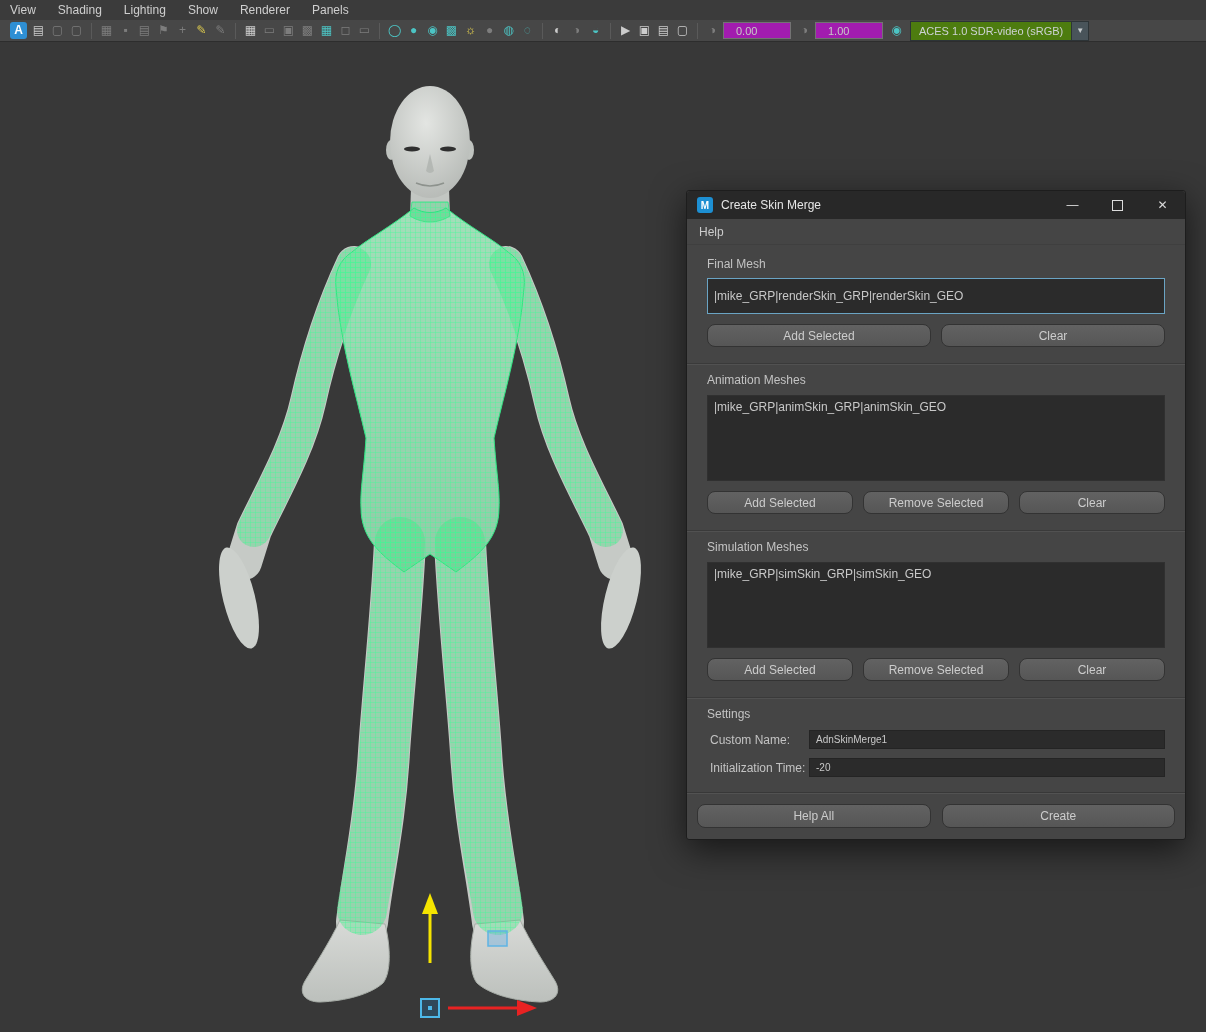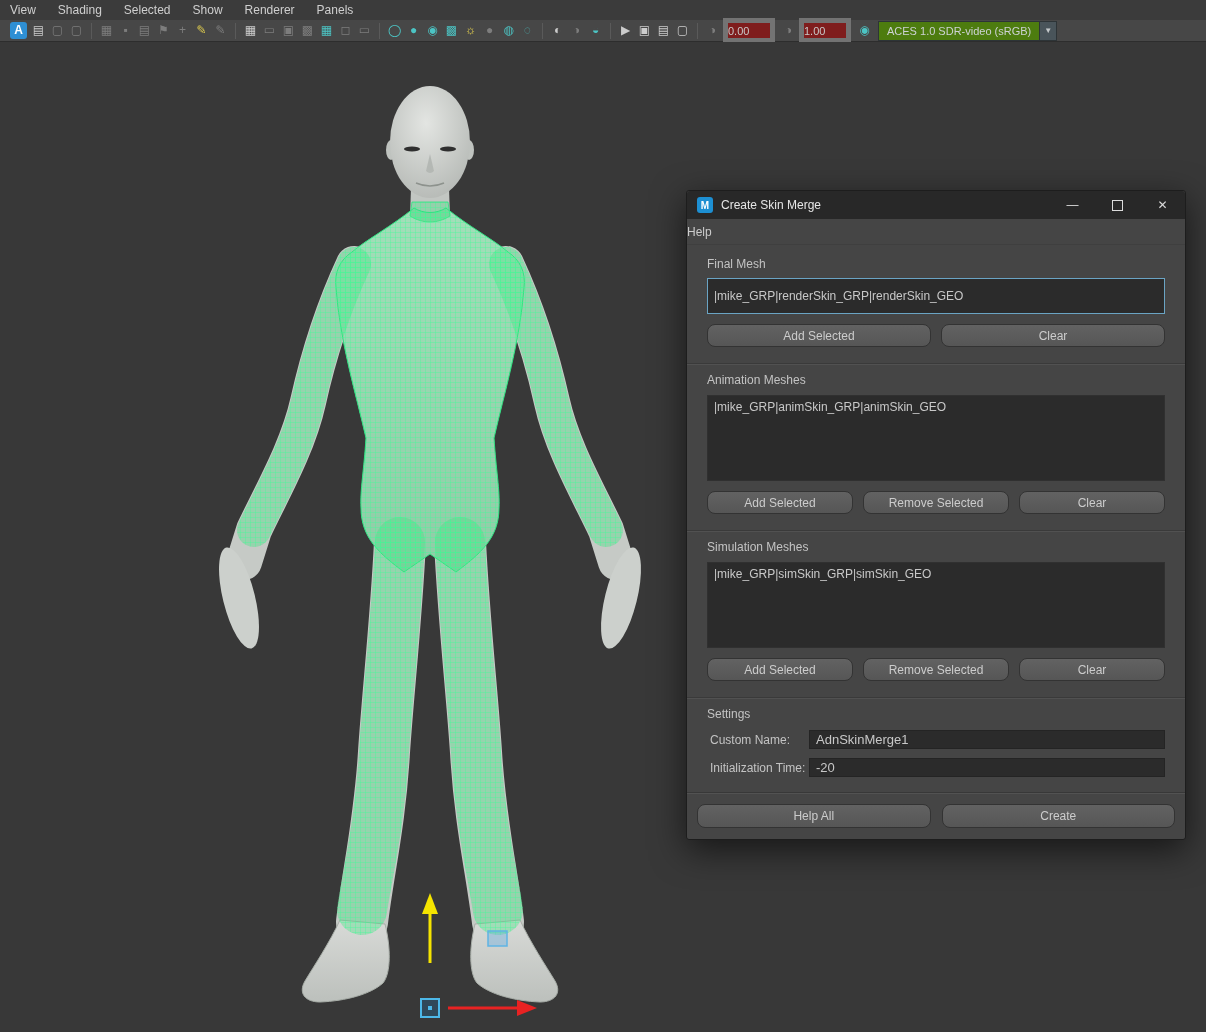--- a/index.html
+++ b/index.html
@@ -16,22 +16,22 @@
     border-bottom:1px solid #2d2d2d;display:flex;align-items:center;padding-left:8px;box-sizing:border-box;}
   .tb-icons{display:flex;align-items:center;height:22px;}
   .tb-icon{width:19px;height:19px;line-height:19px;text-align:center;font-size:12px;color:#b5b5b5;
     display:inline-block;cursor:default;}
   .tb-icon.blue{background:#2e8fd4;color:#fff;border-radius:3px;font-weight:bold;width:17px;height:17px;line-height:17px;margin:0 2px;}
   .tb-icon.teal{color:#4cc4c4;}
   .tb-icon.yellow{color:#e0cd4e;}
   .tb-icon.dim{color:#7d7d7d;}
   .tb-icon.light{color:#cccccc;}
   .tb-sep{width:1px;height:16px;background:#5a5a5a;margin:0 5px;display:inline-block;}
-  .tb-field{width:42px;height:15px;background:#7f1d1d;border:5px solid #737373;color:#c8c8c8;
-    font-size:11px;padding:0 0;margin:0 4px 0 1px;font-family:inherit;}
+  .tb-field{width:42px;height:15px;background:#a21caf;border:1px solid #737373;color:#c8c8c8;
+    font-size:11px;padding:0 12px;margin:0 4px 0 1px;font-family:inherit;}
   .cm-dropdown{display:flex;align-items:center;height:18px;background:#4d7c0f;border:1px solid #2d3437;
     margin-left:4px;cursor:default;}
   .cm-dropdown .cm-text{font-size:11px;color:#cdd2d4;padding:0 8px;white-space:nowrap;}
   .cm-dropdown .cm-arrow{width:16px;height:18px;border-left:1px solid #2d3437;display:flex;align-items:center;
     justify-content:center;font-size:8px;color:#c4c9cb;background:#49545a;}
 
   
   .viewport{position:absolute;left:0;top:42px;width:1206px;height:990px;background:#383838;}
 
   
@@ -39,56 +39,56 @@
     border:1px solid #1d1d1d;border-radius:3px;box-shadow:0 10px 34px rgba(0,0,0,0.6);box-sizing:border-box;}
   .dlg-titlebar{height:28px;background:#282828;border-radius:3px 3px 0 0;display:flex;align-items:center;
     padding:0 0 0 10px;}
   .dlg-appicon{width:16px;height:16px;background:#1d8fd2;border-radius:3px;color:#fff;font-size:10px;
     font-weight:bold;display:flex;align-items:center;justify-content:center;margin-right:8px;}
   .dlg-title{font-size:12px;color:#e6e6e6;}
   .dlg-controls{margin-left:auto;display:flex;height:28px;}
   .dlg-ctl{width:45px;height:28px;display:flex;align-items:center;justify-content:center;color:#dcdcdc;
     font-size:12px;cursor:default;}
   .dlg-max-box{width:9px;height:9px;border:1px solid #dcdcdc;display:inline-block;}
-  .dlg-menurow{height:25px;display:flex;align-items:center;border-bottom:1px solid #3f3f3f;}
+  .dlg-menurow{height:25px;display:flex;align-items:center;padding-left:12px;border-bottom:1px solid #3f3f3f;}
   .dlg-menu-item{font-size:12px;color:#cccccc;}
   .dlg-content{padding:0 20px;}
   .sec-label{font-size:12px;color:#c3c3c3;}
   .sec-sep{height:1px;background:#3a3a3a;border-bottom:1px solid #515151;margin:16px -20px 0 -20px;}
 
   .mesh-input{display:block;width:100%;height:36px;background:#2b2b2b;border:1px solid #6aa4c4;
     color:#c8c8c8;font-size:12px;padding:0 6px;box-sizing:border-box;margin-top:7px;font-family:inherit;outline:none;}
   .btn-row{display:flex;gap:10px;margin-top:10px;}
   .btn{flex:1;height:23px;background:linear-gradient(#626262,#565656);border:1px solid #333;
     border-radius:8px;color:#cccccc;font-size:12px;display:flex;align-items:center;justify-content:center;
     cursor:default;font-family:inherit;}
   .mesh-list{height:84px;background:#2b2b2b;border:1px solid #303030;margin-top:8px;overflow:hidden;}
   .list-item{font-size:12px;color:#c8c8c8;padding:4px 6px 0 6px;white-space:nowrap;}
 
   .settings-row{display:flex;align-items:center;margin-top:9px;padding-left:3px;}
   .settings-row:first-of-type{margin-top:12px;}
   .settings-label{font-size:12px;color:#c3c3c3;}
   .settings-field{margin-left:auto;width:356px;height:19px;background:#2b2b2b;border:1px solid #242424;
-    color:#c8c8c8;font-size:13px;padding:0 6px;box-sizing:border-box;font-family:inherit;outline:none;}
+    color:#c8c8c8;font-size:10px;padding:0 6px;box-sizing:border-box;font-family:inherit;outline:none;}
 
   .dlg-footer{position:absolute;left:0;right:0;bottom:0;height:47px;border-top:1px solid #383838;
     box-shadow:inset 0 1px 0 #525252;display:flex;gap:11px;align-items:center;padding:0 10px;box-sizing:border-box;}
   .dlg-footer .btn{height:24px;}
 
   .mt12{margin-top:12px;} .mt8{margin-top:8px;}
 </style>
 </head>
 <body>
 
 <div class="stage">
 
   <div class="menu-bar">
     <span class="menu-item">View</span>
     <span class="menu-item">Shading</span>
-    <span class="menu-item">Selected</span>
+    <span class="menu-item">Lighting</span>
     <span class="menu-item">Show</span>
     <span class="menu-item">Renderer</span>
     <span class="menu-item">Panels</span>
   </div>
 
   <div class="icon-bar">
     <div class="tb-icons">
         <span class="tb-icon blue">A</span>
         <span class="tb-icon light">▤</span>
         <span class="tb-icon dim">▢</span>

